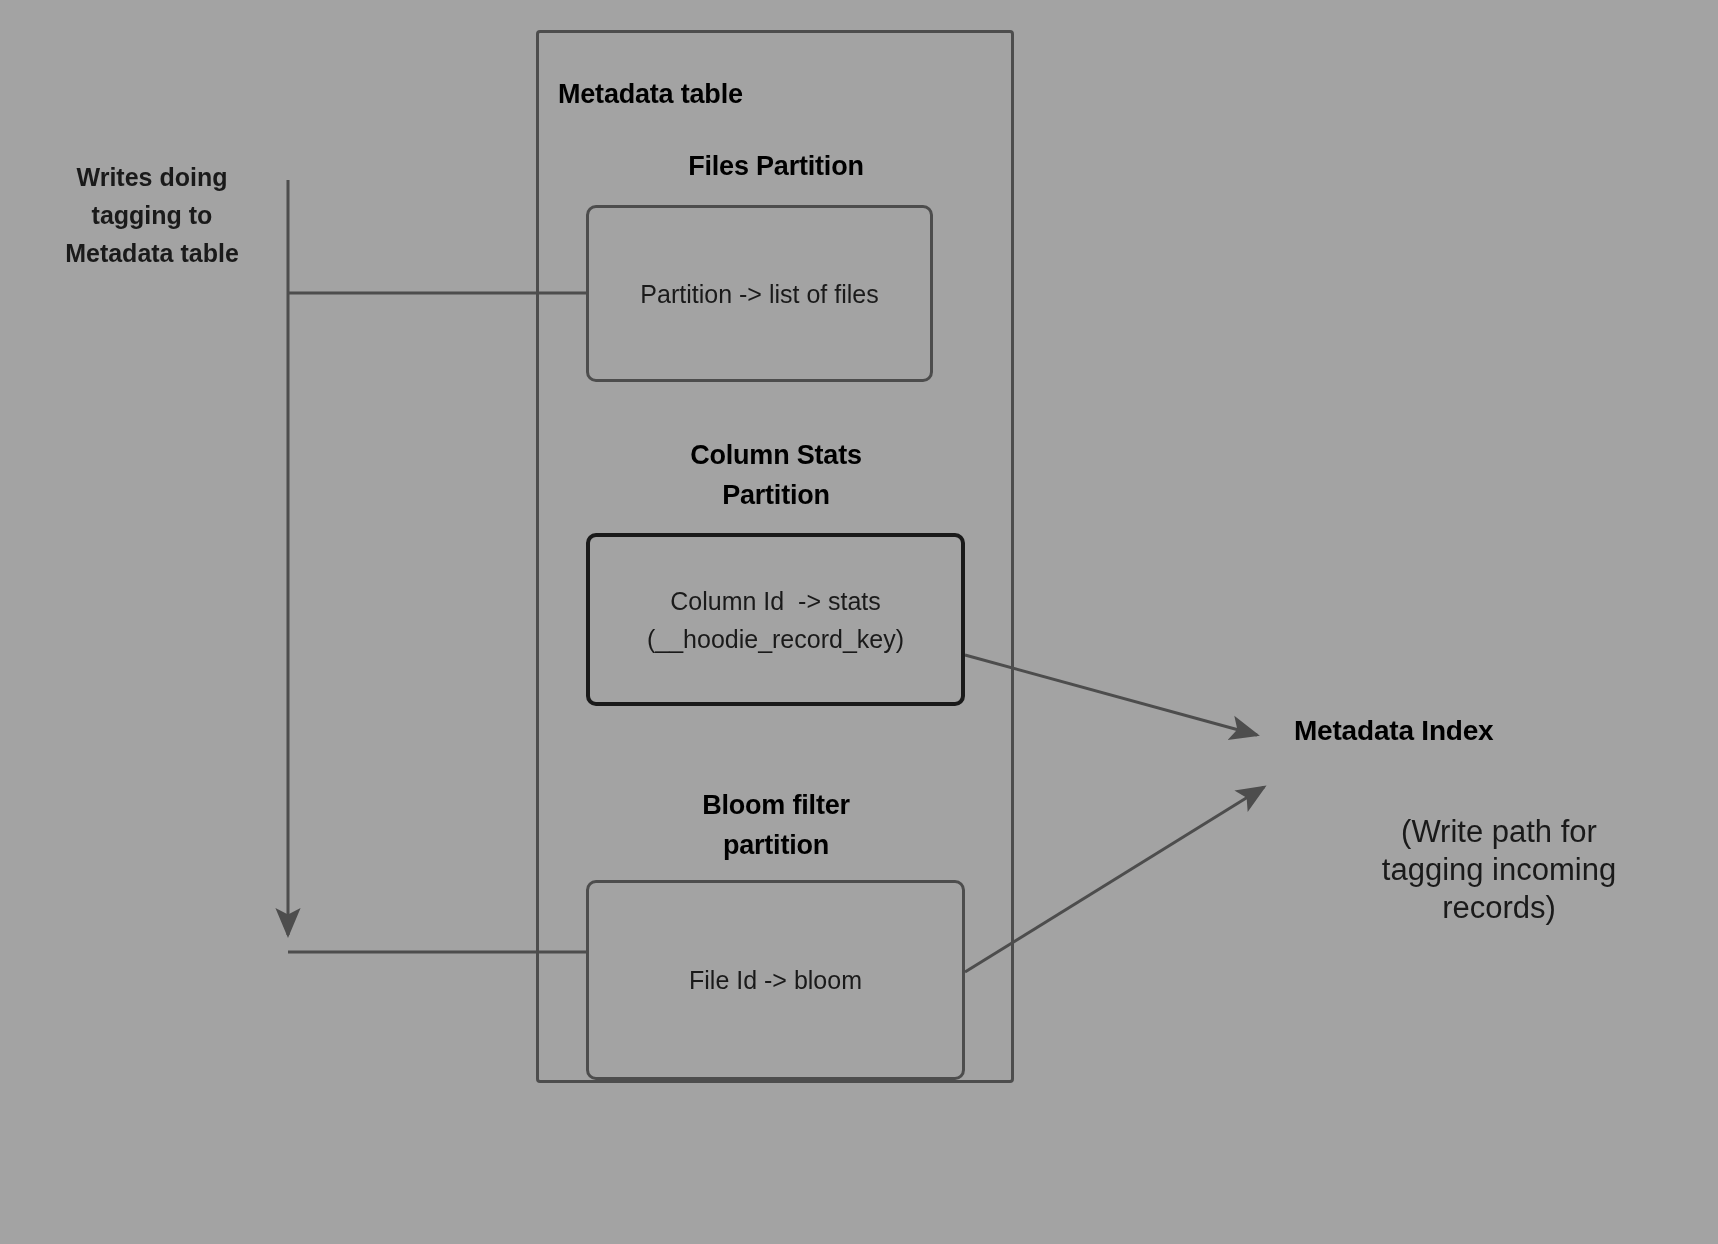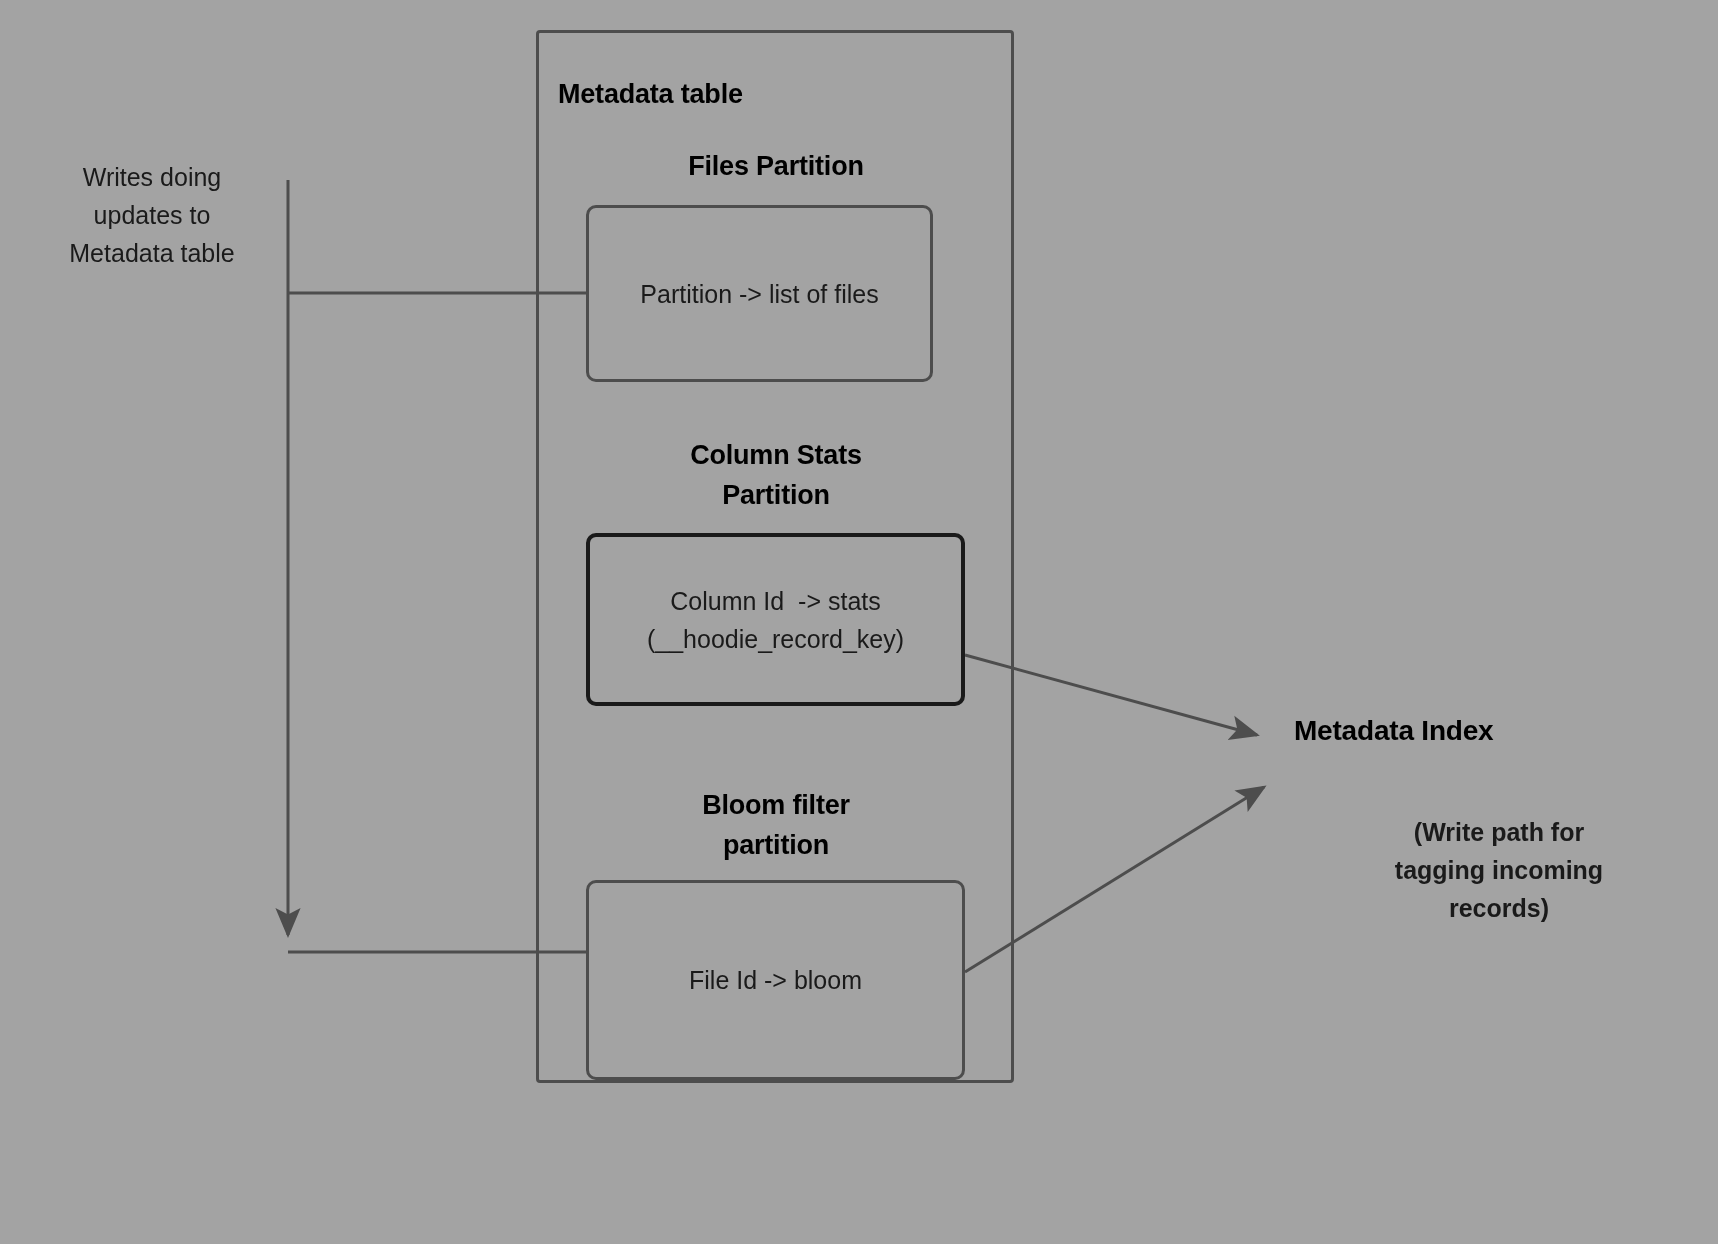--- a/index.html
+++ b/index.html
@@ -98,42 +98,42 @@
 
   
   .left-label {
     left: 14px;
     top: 158px;
     width: 276px;
     text-align: center;
     font-size: 25px;
     line-height: 38px;
     color: #1a1a1a;
+    font-weight: bold;
   }
 
   
   .right-title {
     left: 1294px;
     top: 715px;
     width: 410px;
     text-align: left;
     font-size: 28px;
     font-weight: bold;
     color: #000000;
     letter-spacing: -0.2px;
   }
   .right-note {
     left: 1304px;
     top: 813px;
     width: 390px;
     text-align: center;
-    font-size: 25px;
+    font-size: 31px;
     line-height: 38px;
     color: #1a1a1a;
-    font-weight: bold;
   }
   .nowrap { white-space: pre; }
 </style>
 </head>
 <body>
 
 <div id="canvas">
 
   <svg class="layer" viewBox="0 0 1718 1244" xmlns="http://www.w3.org/2000/svg">
     <defs>
@@ -164,21 +164,21 @@
     <g>
       <path d="M965,972 L1264,787" fill="none" stroke="#4d4d4d" stroke-width="3" marker-end="url(#arrow-filled)"></path>
     </g>
   </svg>
 
   <div class="abs outer-box"></div>
   <div class="abs outer-title">Metadata table</div>
 
   <div class="abs left-label">
     <div>Writes doing</div>
-    <div>updates to</div>
+    <div>tagging to</div>
     <div>Metadata table</div>
   </div>
 
   <div class="abs section-title sec-files">Files Partition</div>
   <div class="abs inner-box box-files">
     <span>Partition -&gt; list of files</span>
   </div>
 
   <div class="abs section-title sec-stats">
     <div>Column Stats</div>

